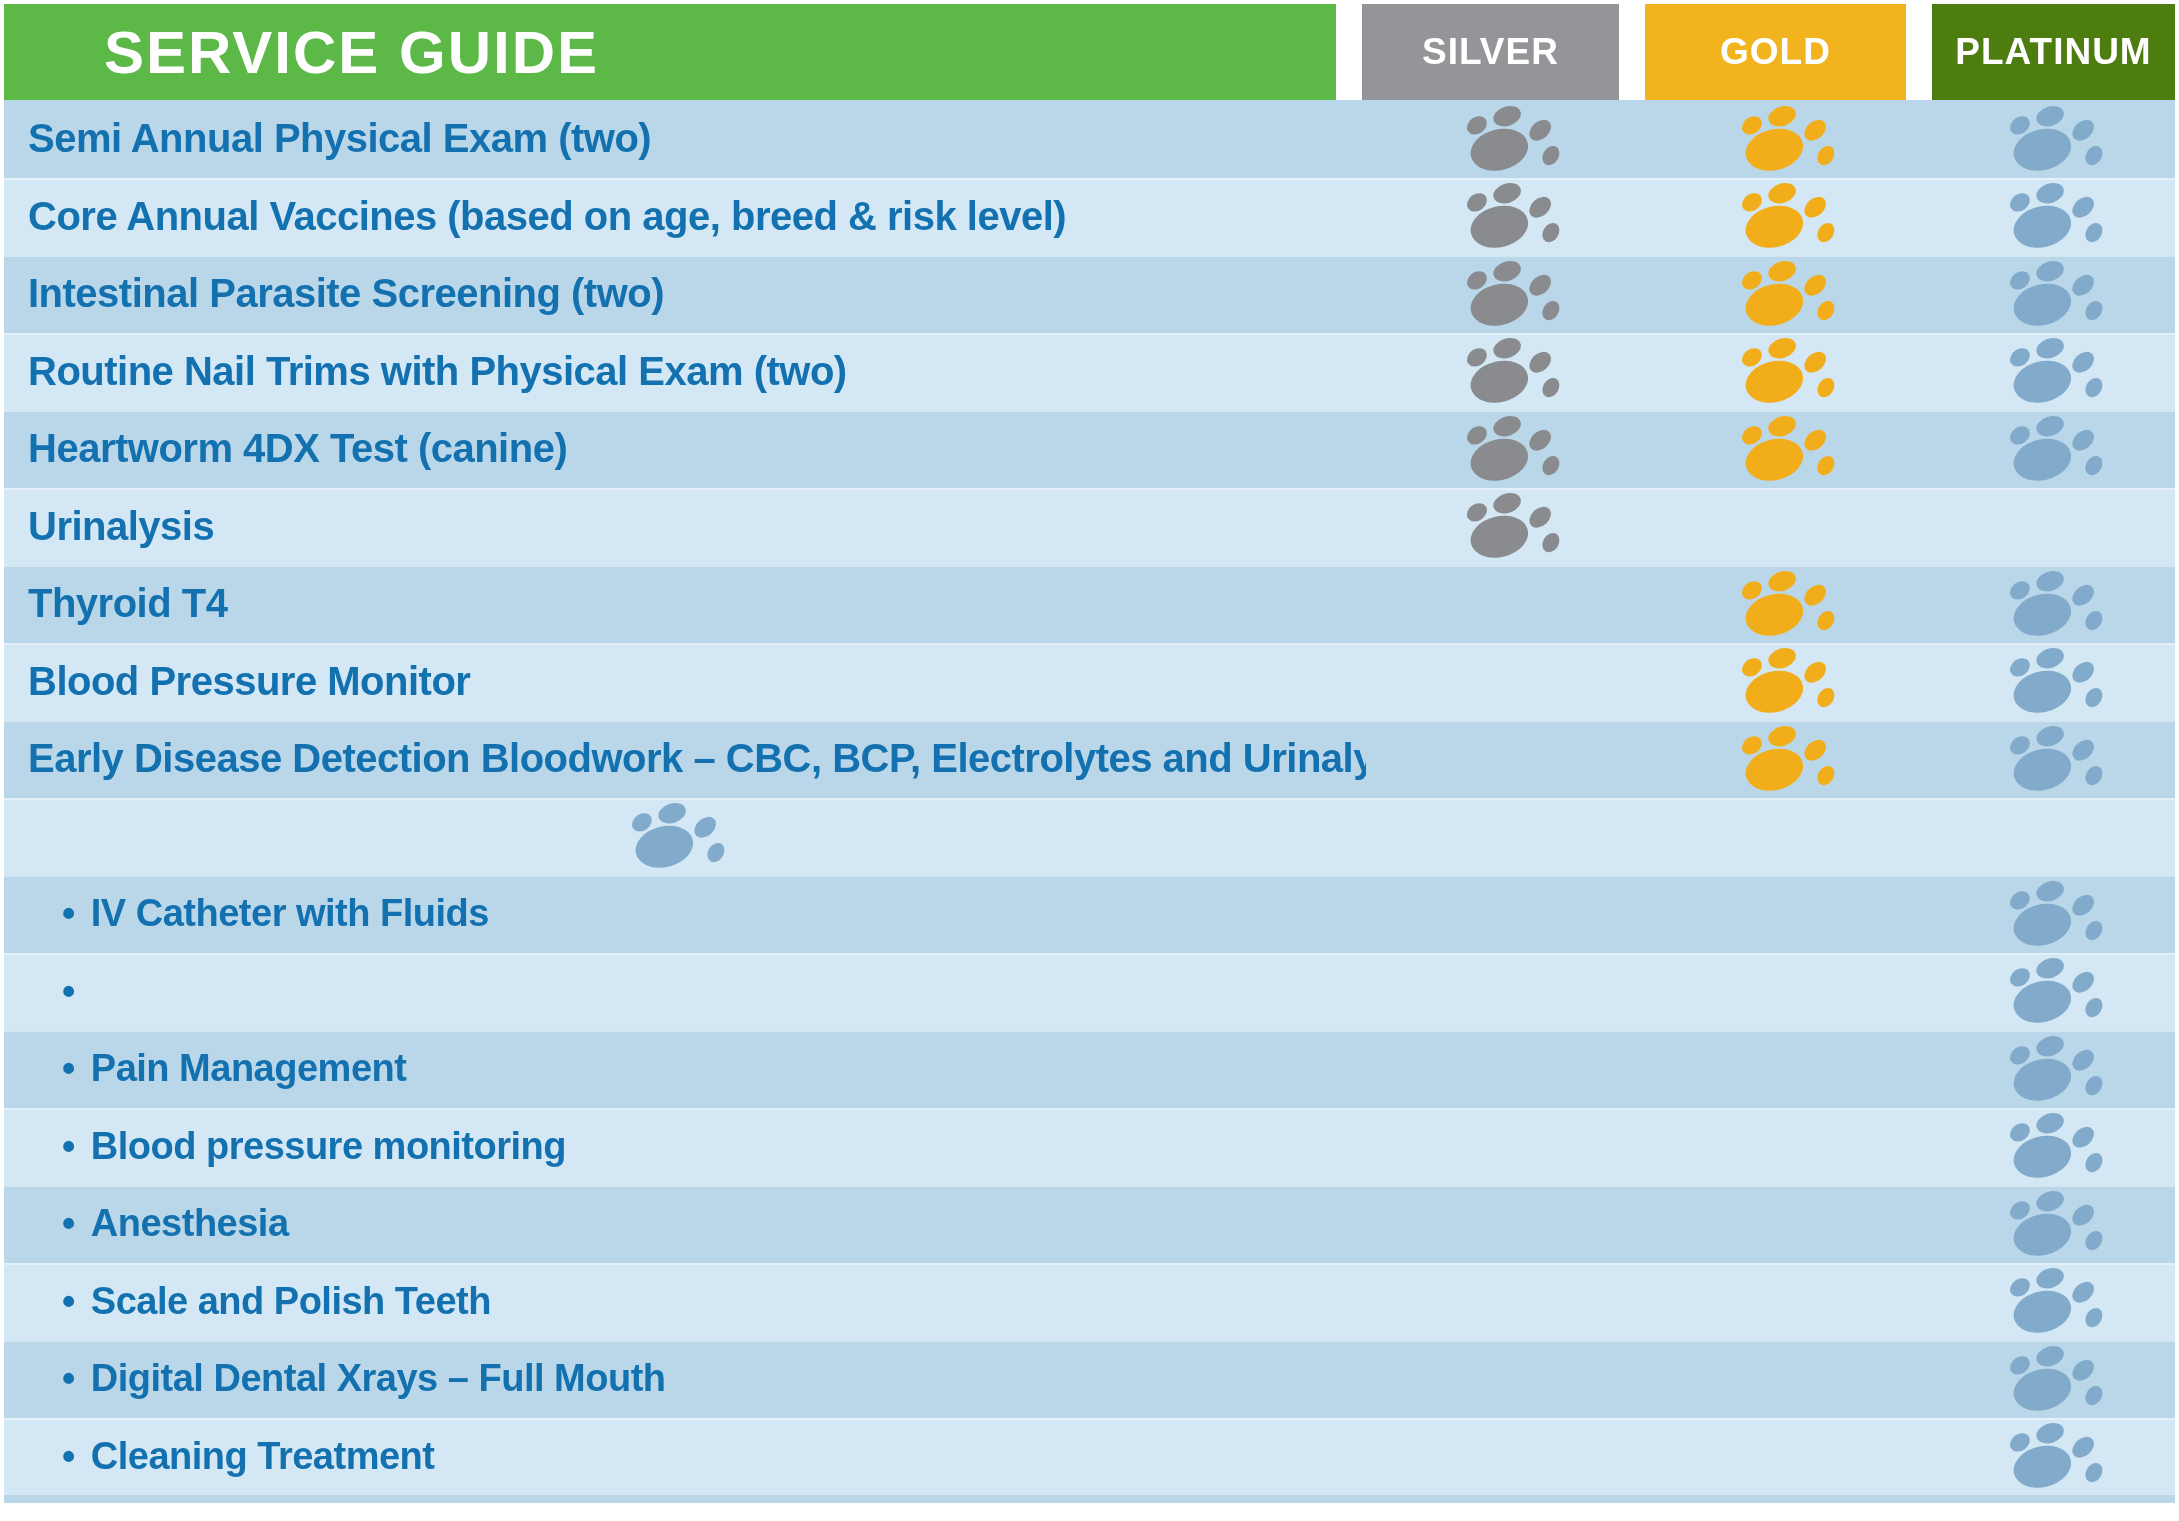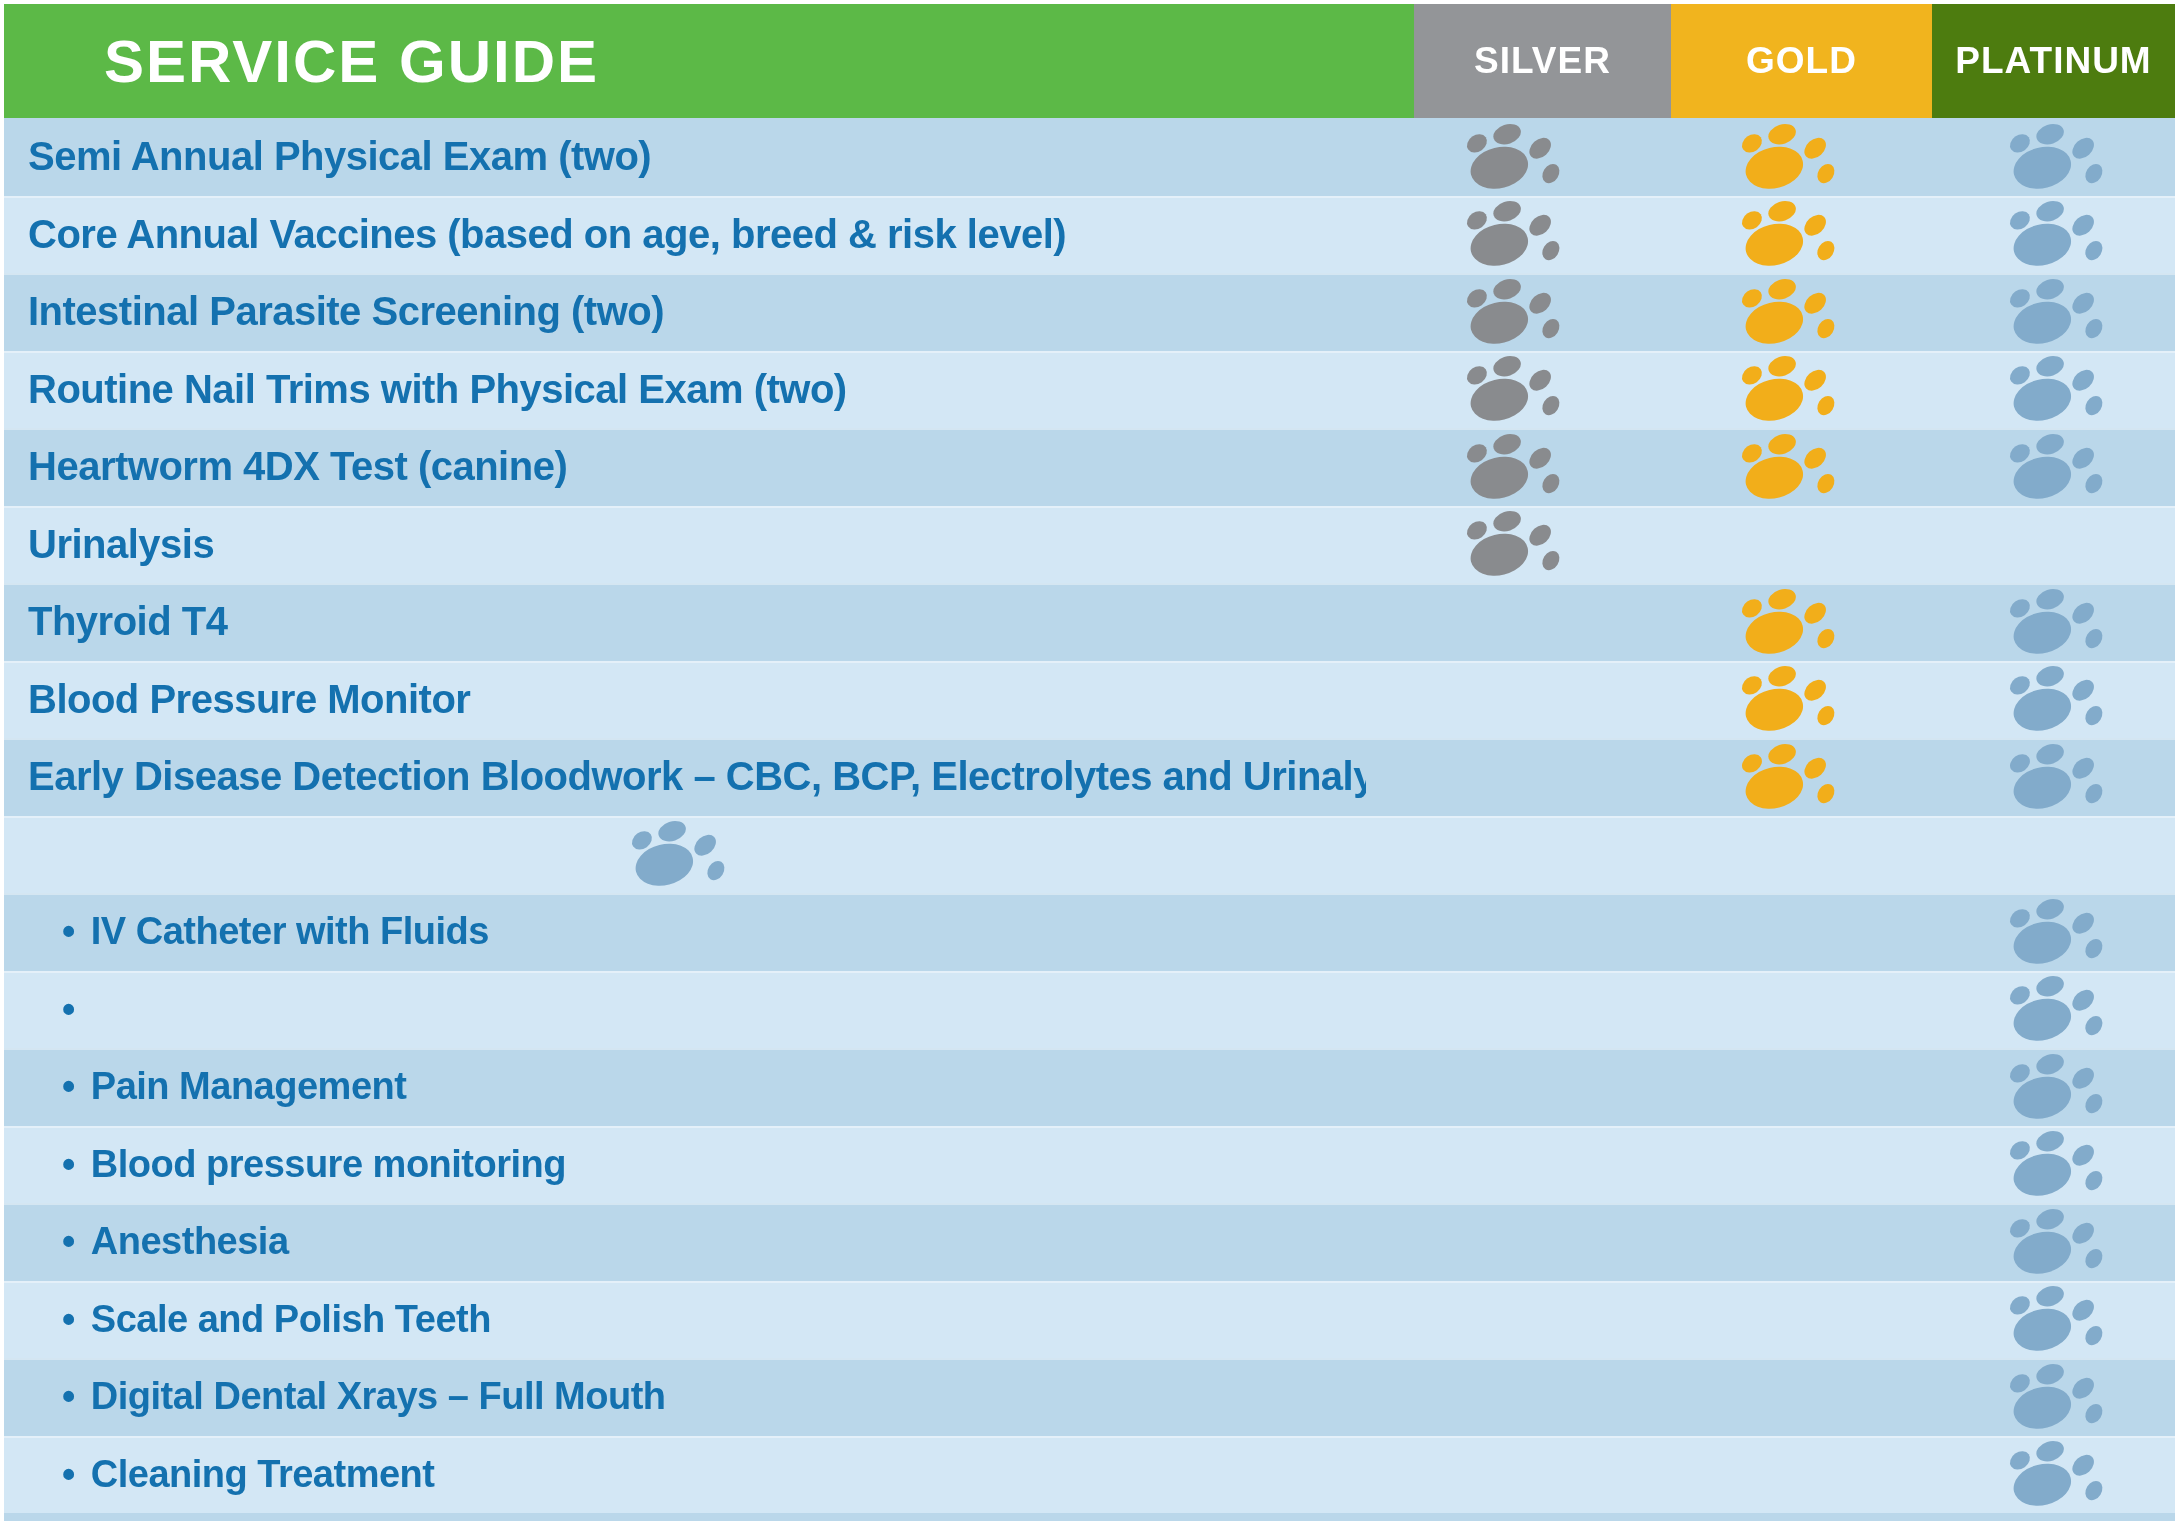--- a/index.html
+++ b/index.html
@@ -6,21 +6,21 @@
   .wrap {
     position:relative;
     width:2179px; height:1521px;
     box-sizing:border-box;
     background:#ffffff;
     padding:4px 4px 0 4px;
     font-family:"Liberation Sans","DejaVu Sans",sans-serif;
     font-weight:bold;
     overflow:hidden;
   }
-  .header { display:flex; height:114px; }
+  .header { display:flex; height:96px;gap:26px; }
   .hdr-green {
     flex:1; background:#5CB947;
     display:flex; align-items:center;
     padding-left:100px; box-sizing:border-box;
   }
   .page-title { color:#ffffff; font-size:60px; letter-spacing:2px; }
   .tier {
     display:flex; align-items:center; justify-content:center;
     color:#ffffff; font-size:37px; letter-spacing:1px;
   }

